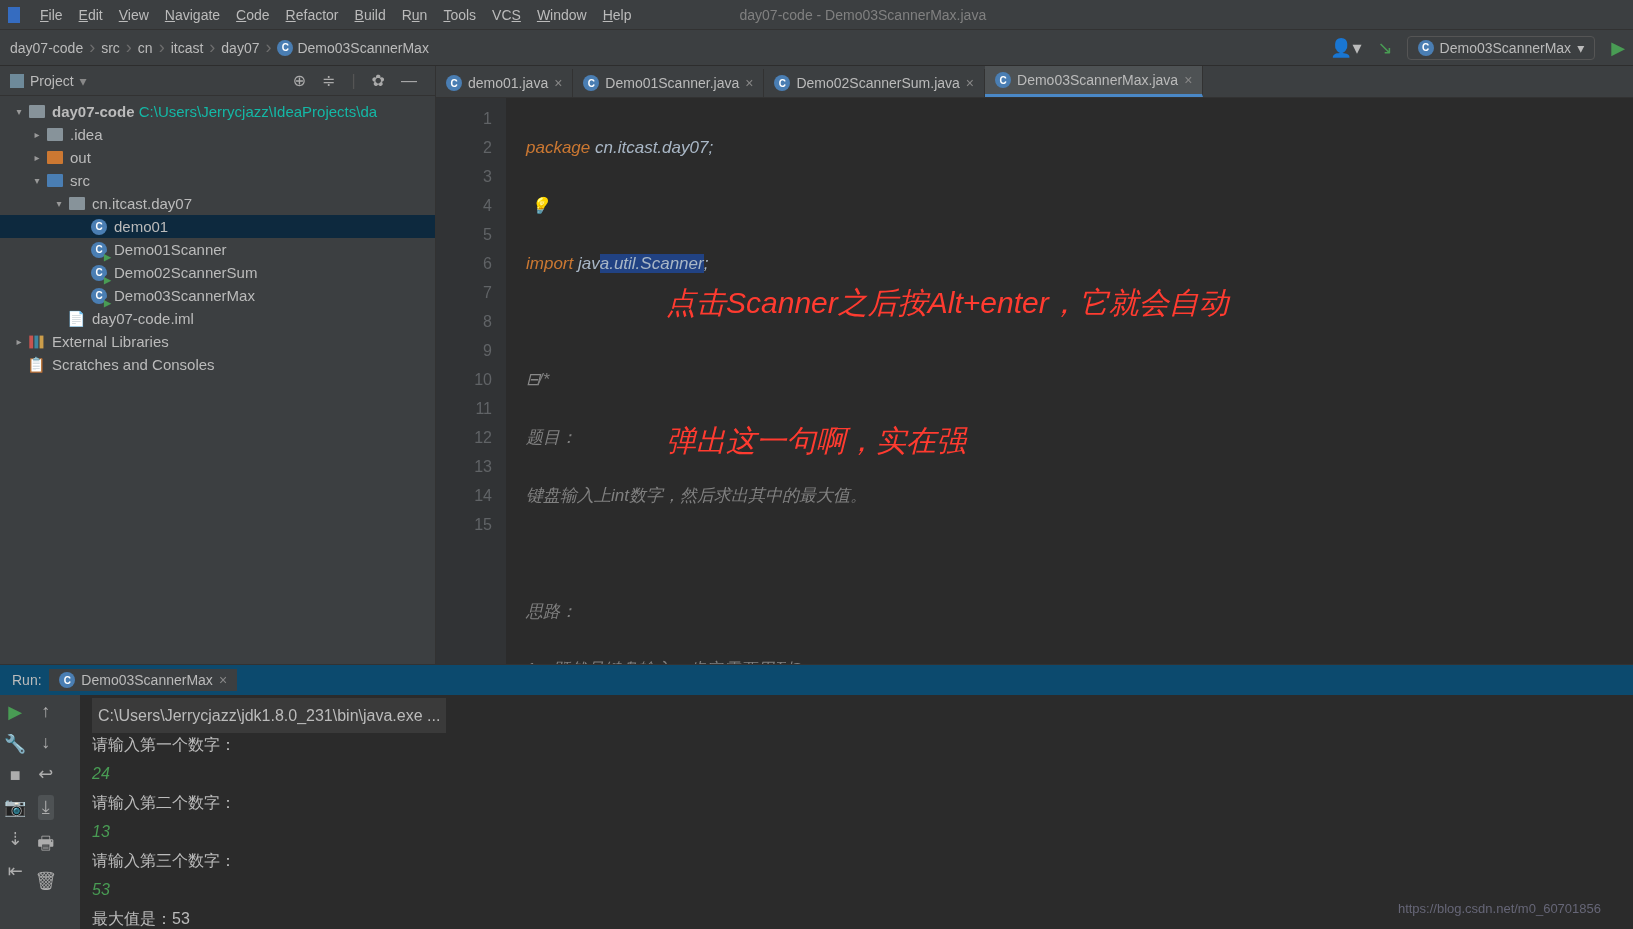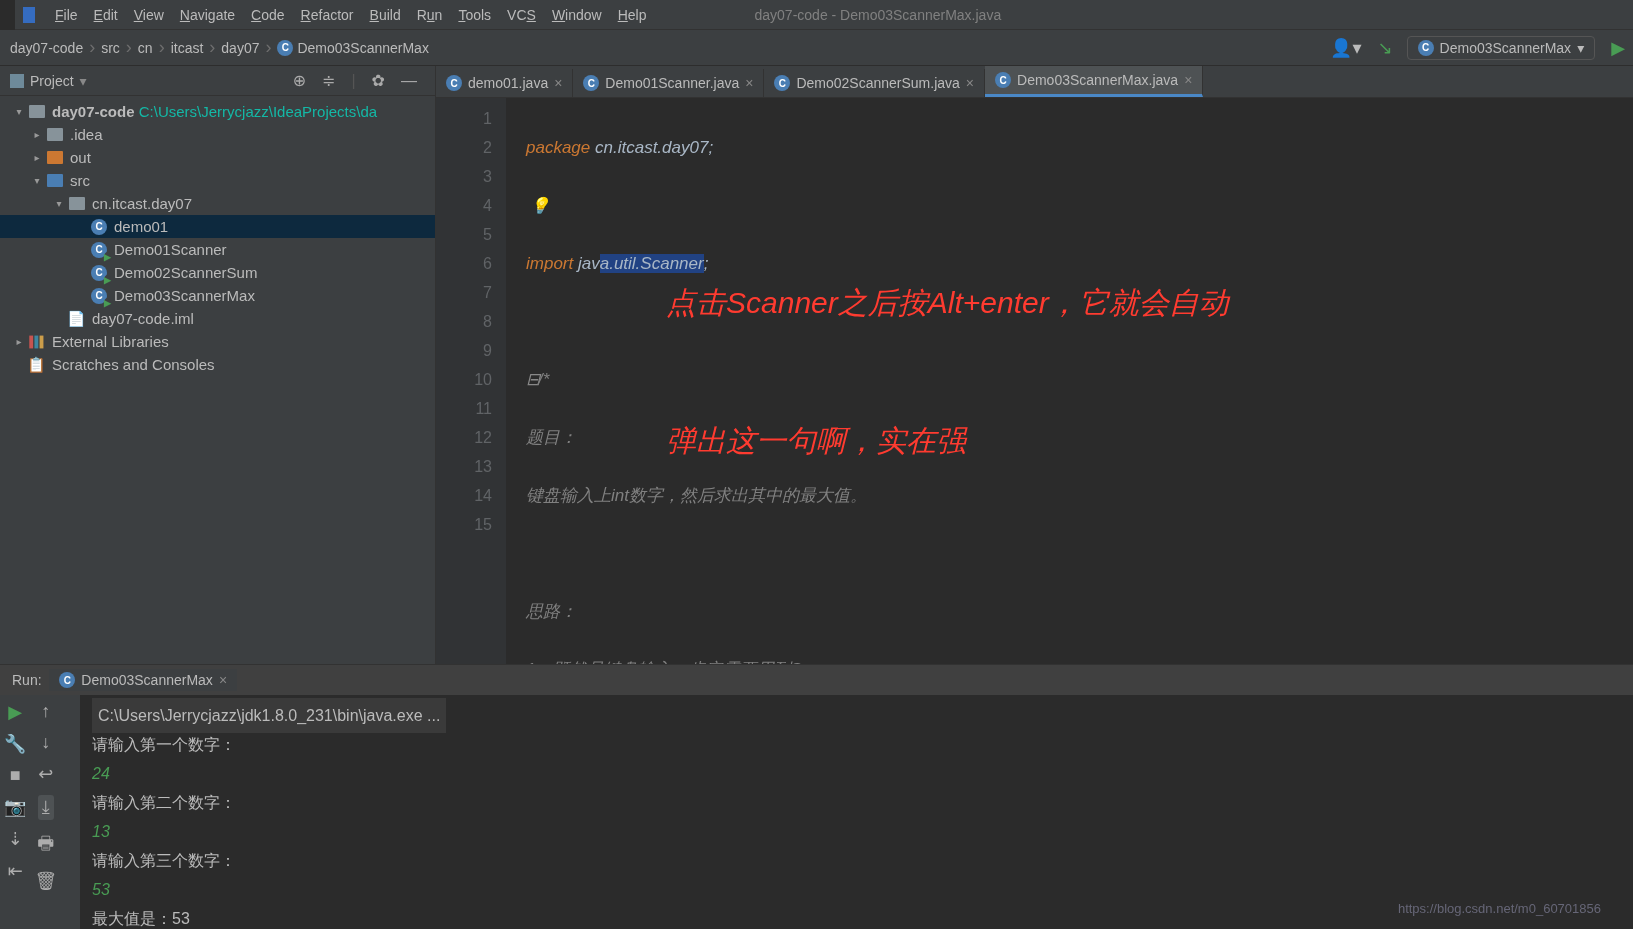--- a/index.html
+++ b/index.html
@@ -1,17 +1,17 @@
 <!DOCTYPE html>
 <html><head>
 <meta charset="utf-8">
 <style>
 * { margin: 0; padding: 0; box-sizing: border-box; font-family: "Segoe UI", Arial, sans-serif; }
 body { background: #2b2b2b; color: #bbbbbb; width: 1633px; height: 929px; overflow: hidden; font-size: 14px; display: flex; flex-direction: column; }
-.menubar { background: #3c3f41; height: 30px; display: flex; align-items: center; padding: 0 8px; border-bottom: 1px solid #323232; margin-left: 15px; }
+.menubar { background: #3c3f41; height: 30px; display: flex; align-items: center; padding: 0 8px; border-bottom: 1px solid #323232; }
 .menubar .logo { width: 12px; height: 16px; background: #356cc0; margin-right: 12px; }
 .menubar .menu-item { padding: 4px 8px; cursor: pointer; font-size: 14px; }
 .menubar .menu-item .mn { text-decoration: underline; }
 .menubar .title { margin-left: 100px; color: #808080; }
 .navbar { background: #3c3f41; height: 36px; display: flex; align-items: center; padding: 0 8px; border-bottom: 1px solid #2d2d2d; }
 .navbar .crumb { padding: 0 2px; display: inline-flex; align-items: center; }
 .navbar .sep { color: #6e6e6e; padding: 0 4px; font-size: 18px; }
 .navbar .spacer { flex: 1; }
 .navbar .tool-icon { padding: 0 8px; font-size: 18px; cursor: pointer; }
 .navbar .run-config { background: #3c3f41; border: 1px solid #555; border-radius: 4px; padding: 3px 10px; display: inline-flex; align-items: center; gap: 6px; margin: 0 6px; }
@@ -44,21 +44,21 @@
 .code-area { flex: 1; display: flex; overflow: hidden; position: relative; }
 .gutter { width: 70px; background: #313335; color: #606366; text-align: right; padding: 6px 14px 6px 0; font-family: Consolas, monospace; font-size: 16px; line-height: 29px; }
 .code { flex: 1; padding: 6px 17px 6px 20px; font-family: Consolas, monospace; font-size: 17px; line-height: 29px; color: #a9b7c6; position: relative; white-space: pre; font-style: italic; }
 .kw { color: #cc7832; }
 .comm { color: #808080; }
 .sel { background: #214283; margin-top: 26px; }
 .bulb { color: #f0a732; font-size: 16px; }
 .fold { display: inline-block; width: 12px; color: #888; }
 .annotation { position: absolute; top: 90px; left: 160px; color: #ff3b30; font-size: 30px; line-height: 46px; font-weight: 500; pointer-events: none; }
 .run-panel { height: 265px; background: #2b2b2b; display: flex; flex-direction: column; border-top: 1px solid #323232; }
-.run-header { background: #404040; display: flex; align-items: center; padding: 15px 12px; height: 22px; }
+.run-header { background: #0c4a6e; display: flex; align-items: center; padding: 15px 12px; height: 22px; }
 .run-header .rtab { background: #3c3f41; padding: 3px 10px; display: inline-flex; align-items: center; gap: 6px; }
 .run-body { flex: 1; display: flex; overflow: hidden; }
 .run-tools { width: 80px; background: #3c3f41; display: flex; }
 .run-col { display: flex; flex-direction: column; padding: 6px 4px; gap: 10px; align-items: center; }
 .run-col .tbtn { font-size: 18px; color: #adadad; cursor: pointer; }
 .run-col .play2 { color: #499c54; }
 .console { flex: 1; padding: 6px 12px; font-family: Consolas, "Microsoft YaHei", monospace; font-size: 16px; line-height: 29px; color: #bbbbbb; overflow-y: auto; position: relative; }
 .console .path { background: #3a3a3a; padding: 9px 6px; }
 .console .input-val { color: #499c54; font-style: italic; }
 .watermark { position: absolute; right: 32px; bottom: 6px; color: #667; font-size: 13px; }

